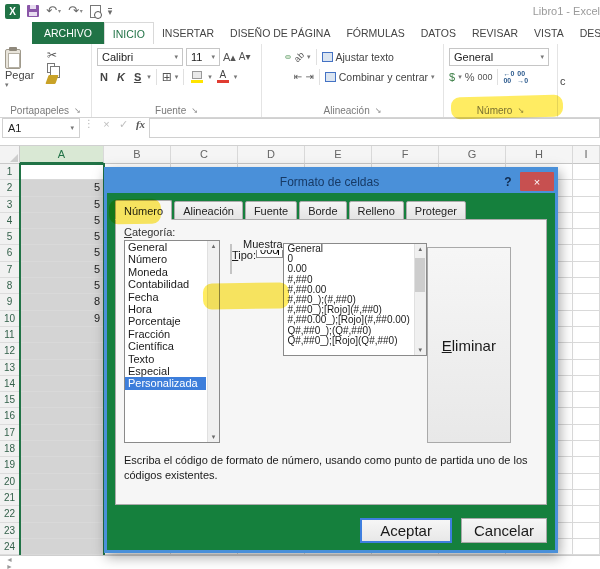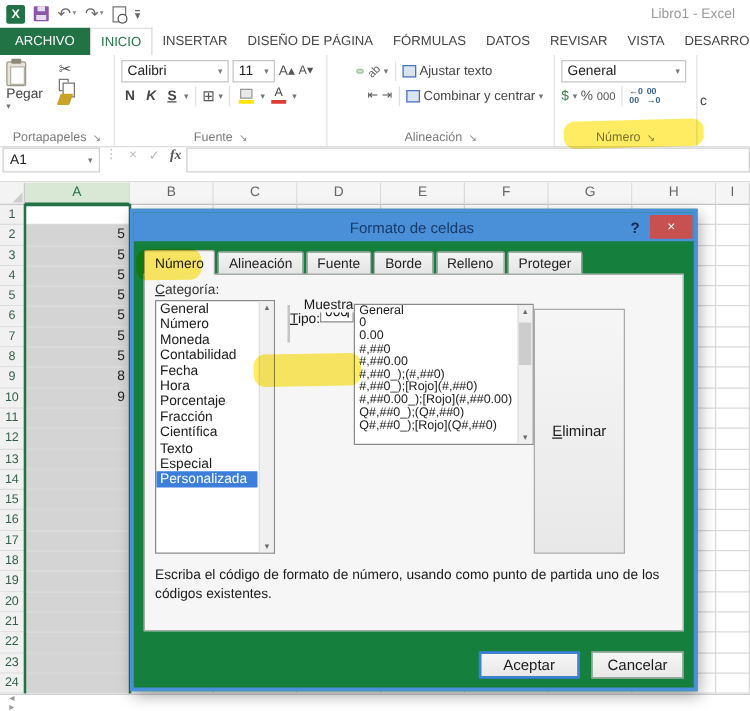--- a/index.html
+++ b/index.html
@@ -16,24 +16,24 @@
   .xl-logo{width:15px;height:15px;background:var(--green);color:#fff;font-weight:bold;font-size:10px;
            display:flex;align-items:center;justify-content:center;border-radius:2px;}
   .save-icon{width:12px;height:12px;background:#8a56a8;position:relative;border-radius:1px;}
   .save-icon:before{content:"";position:absolute;left:3px;top:0;width:6px;height:4px;background:#e7dcf0;}
   .save-icon:after{content:"";position:absolute;left:2px;bottom:1px;width:8px;height:4px;background:#e7dcf0;}
   .qat-btn{color:#6a6a6a;font-size:13px;line-height:12px;display:flex;align-items:flex-end;}
   .mini-drop{font-size:6px;color:#8a8a8a;margin-left:1px;}
   .preview-icon{width:11px;height:13px;border:1px solid #777;position:relative;background:#fff;}
   .preview-icon:after{content:"";position:absolute;right:-2px;bottom:-2px;width:6px;height:6px;border:1px solid #555;border-radius:50%;background:#fff;}
   .qat-more{color:#6a6a6a;font-size:9px;border-top:1px solid #6a6a6a;line-height:7px;margin-top:2px;}
-  .title-text{margin-left:auto;color:#9a9a9a;font-size:11px;padding-right:12px;white-space:nowrap;}
+  .title-text{margin-left:auto;color:#9a9a9a;font-size:11px;padding-right:0;white-space:nowrap;}
 
   
-  .tabrow{position:absolute;top:22px;left:0;right:0;height:22px;display:flex;overflow:hidden;}
+  .tabrow{position:absolute;top:22px;left:0;right:0;height:22px;display:flex;overflow:hidden;padding-left:32px;}
   .rtab{padding:0 8px;display:flex;align-items:center;font-size:10.5px;color:#444;white-space:nowrap;}
   .rtab.file{background:var(--green);color:#fff;padding:0 12px;}
   .rtab.active{color:var(--green);background:#fff;border:1px solid #d9d9d9;border-bottom:none;}
 
   
   .ribbon{position:absolute;top:44px;left:0;right:0;height:74px;background:#fff;border-bottom:1px solid #d4d4d4;display:flex;}
   .rgroup{position:relative;height:100%;border-right:1px solid #e4e4e4;padding:3px 5px 14px;}
   .rgroup-label{position:absolute;bottom:1px;left:0;right:0;text-align:center;color:#7a7a7a;font-size:10px;
                 display:flex;justify-content:center;align-items:center;gap:5px;}
   .launcher{color:#8a8a8a;font-size:8px;line-height:8px;}
@@ -127,21 +127,21 @@
   .vthumb{position:absolute;right:1px;top:14px;width:10px;height:34px;background:#cdcdcd;}
   .right-col{flex:1;display:flex;flex-direction:row;}
   .fieldset{border:1px solid #c4c4c4;height:30px;position:relative;margin-top:4px;}
   .fieldset>span{position:absolute;top:-7px;left:8px;background:#f6f6f6;padding:0 4px;color:#1a1a1a;}
   .tipo-label{margin-top:9px;color:#1a1a1a;}
   .tipo-input{border:1px solid #8a8a8a;background:#fff;height:16px;line-height:14px;padding:0 3px;margin-top:2px;color:#000;}
   .caret{display:inline-block;width:1px;height:11px;background:#000;vertical-align:-1px;}
   .type-list{height:113px;margin-top:3px;font-size:10px;}
   .titem{padding:0 3px;line-height:10.2px;white-space:nowrap;color:#1a1a1a;}
   .del-row{display:flex;justify-content:flex-end;margin-top:7px;}
-  .btn{border:1px solid #a9a9a9;background:linear-gradient(#f6f6f6,#e8e8e8);padding:3px 14px;font-size:12px;color:#1a1a1a;text-align:center;}
+  .btn{border:1px solid #a9a9a9;background:linear-gradient(#f6f6f6,#e8e8e8);padding:3px 14px;font-size:15px;color:#1a1a1a;text-align:center;}
   .desc{margin-top:10px;max-width:432px;color:#1a1a1a;line-height:1.35;}
   .dlg-buttons{position:absolute;bottom:7px;right:8px;display:flex;gap:9px;}
   .btn-ok{border:2px solid #3e7edf;padding:2px 18px;}
   .btn-cancel{padding:1px 12px;}
   .sep{width:1px;height:16px;background:#e0e0e0;margin:0 2px;}
   .tiny2{display:flex;flex-direction:column;font-size:7px;line-height:7px;color:#2d5b8e;font-weight:bold;}
 </style>
 </head>
 <body>
 

